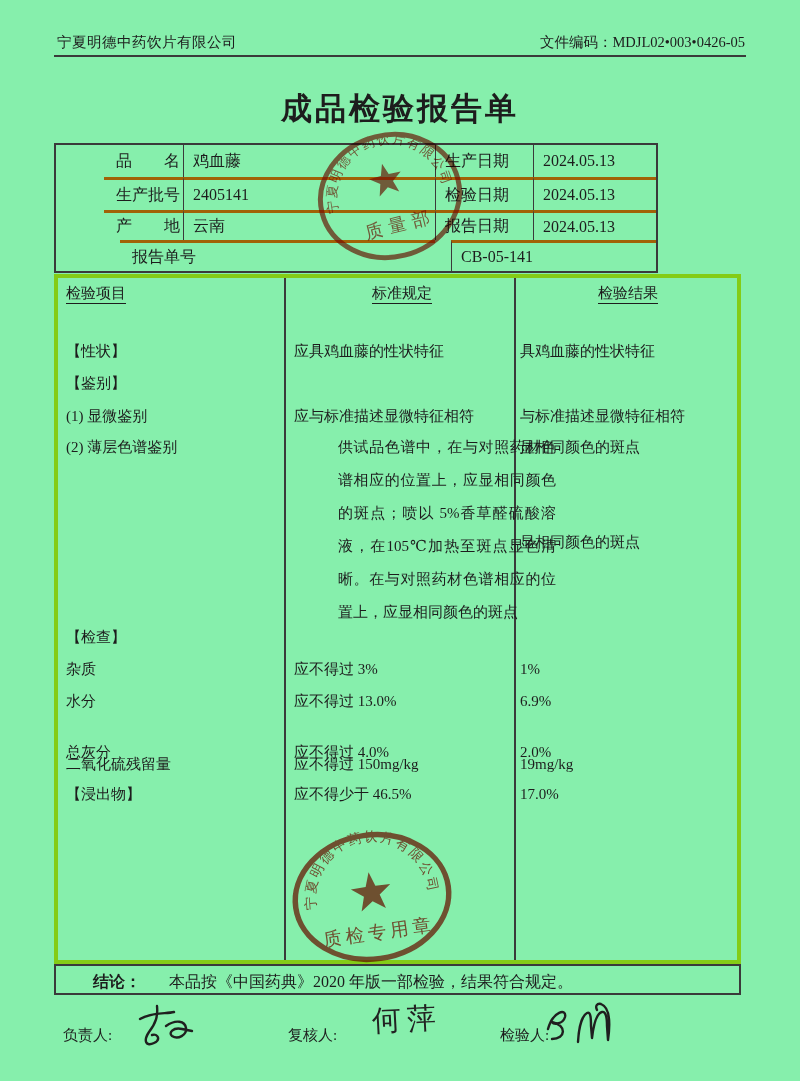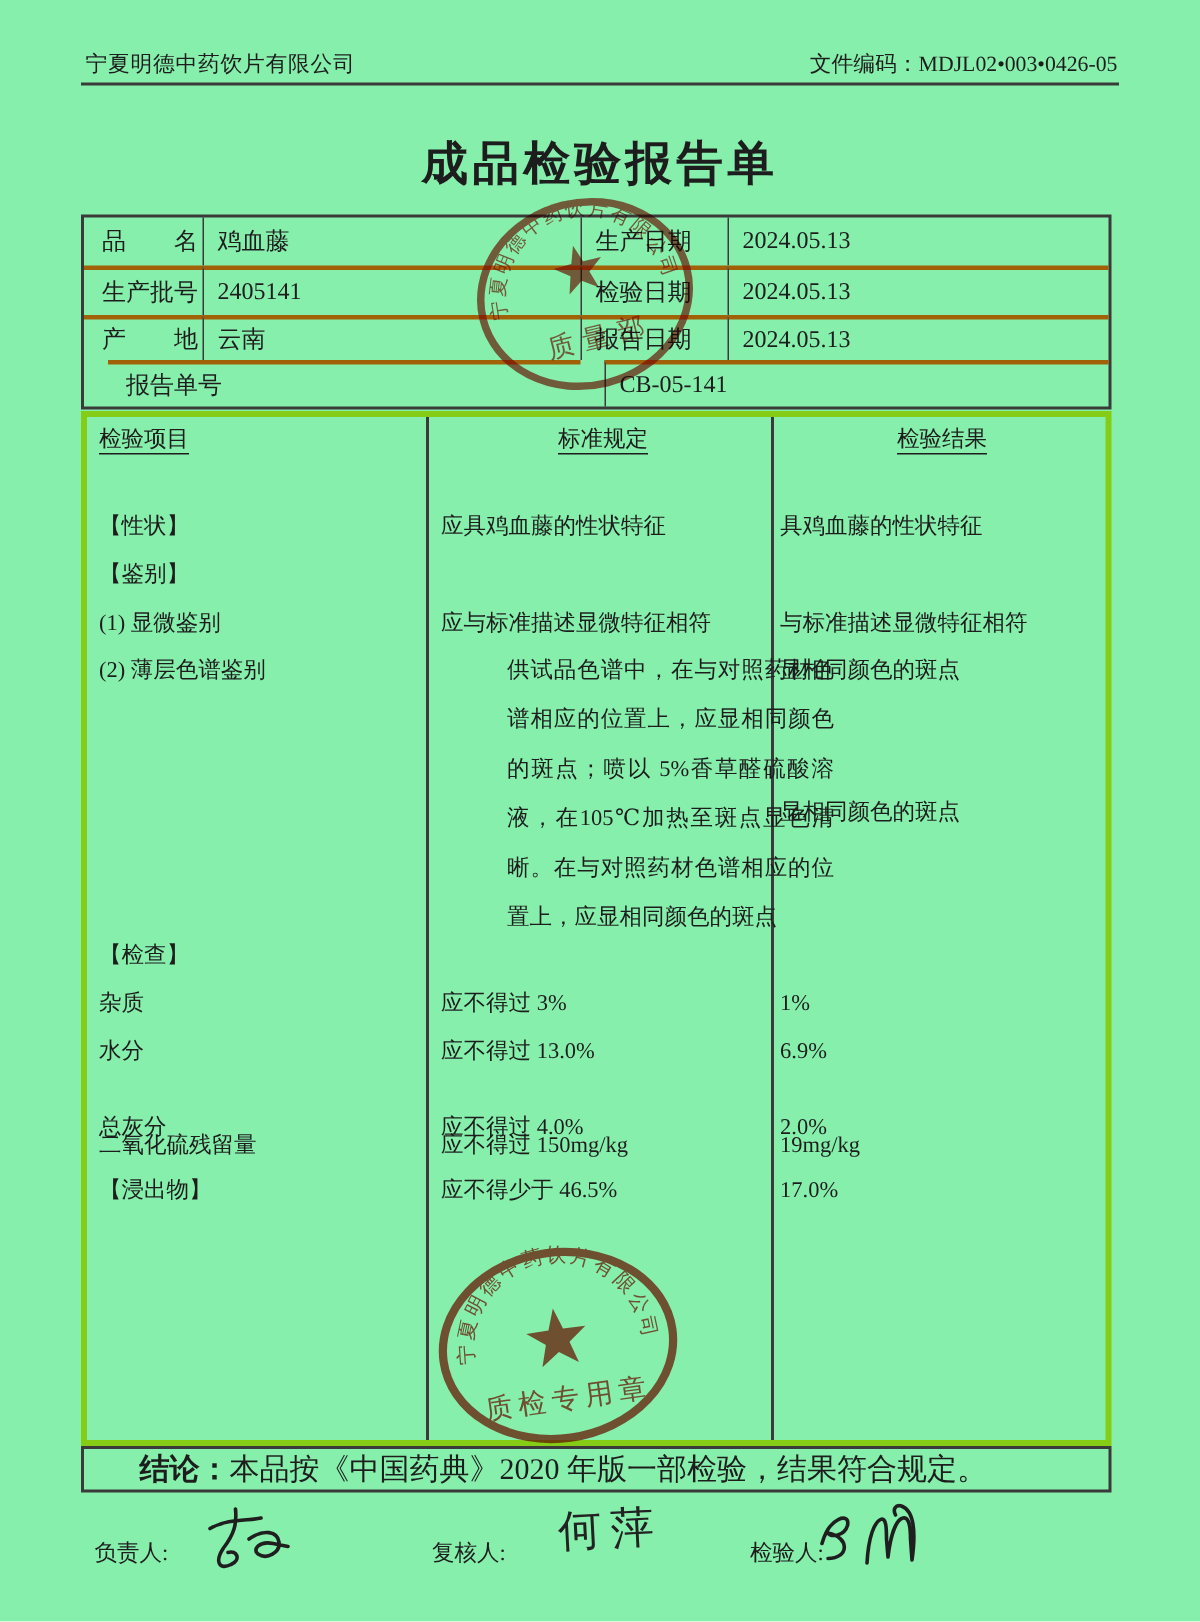--- a/index.html
+++ b/index.html
@@ -9,24 +9,24 @@
   
   .header-left{position:absolute;left:57px;top:33px;font-size:14.5px;letter-spacing:.5px;}
   .header-right{position:absolute;right:55px;top:33px;font-size:14.5px;}
   .header-rule{position:absolute;left:54px;top:55px;width:692px;height:2px;background:#3a3a3a;}
 
   
   .title{position:absolute;left:0;top:88px;width:100%;text-align:center;
          font-size:31px;font-weight:bold;letter-spacing:3px;}
 
   
-  .info{position:absolute;left:54px;top:143px;width:687px;box-sizing:border-box;
+  .info{position:absolute;left:54px;top:143px;width:604px;box-sizing:border-box;
         border:2px solid #3a3a3a;display:grid;
         grid-template-columns:79px 252px 98px 1fr;
-        grid-template-rows:32px 33px 30px 31px;font-size:16px;}
+        grid-template-rows:32px 33px 30px 31px;font-size:16px;padding-left:48px;}
   .info .cell{display:flex;align-items:center;padding-left:9px;box-sizing:border-box;overflow:hidden;}
   .info .lab{padding-left:12px;}
   .info .bl{border-left:1px solid #3a3a3a;}
   .info .bt{border-top:3px solid #a16207;}
   .info .span2{grid-column:span 2;margin-left:16px;}
   .pre{white-space:pre;}
 
   
   .spec{position:absolute;left:54px;top:274px;width:687px;height:690px;box-sizing:border-box;
         border:4px solid #84cc16;font-size:15px;}
@@ -45,21 +45,21 @@
        text-align:justify;text-justify:inter-ideograph;margin-left:44px;}
 
   
   .stamp{position:absolute;mix-blend-mode:multiply;color:#cc4233;}
   .stamp-top{left:310px;top:124px;width:160px;height:144px;opacity:.84;transform:rotate(-14deg);}
   .stamp-bottom{left:282px;top:822px;width:180px;height:150px;opacity:.9;transform:rotate(-8deg);}
   .stamp text{font-family:"Liberation Sans","DejaVu Sans",sans-serif;fill:currentColor;}
 
   
   .concl{position:absolute;left:54px;top:964px;width:687px;height:31px;box-sizing:border-box;
-         border:2px solid #3a3a3a;display:flex;align-items:flex-start;padding-left:37px;font-size:20px;}
+         border:2px solid #3a3a3a;display:flex;align-items:flex-end;padding-left:37px;font-size:16px;gap:28px;}
   .concl .b{font-weight:bold;}
 
   
   .ffield{position:absolute;top:1015px;height:40px;display:flex;align-items:center;font-size:15px;}
   .f1{left:63px}.f2{left:288px}.f3{left:500px}
   .sig{position:absolute;color:#222;}
   .sig svg{display:block;}
   .sig1{left:128px;top:1002px;}
   .sig2{left:372px;top:1000px;font-size:29px;transform:rotate(-3deg);
         font-family:"Liberation Sans","DejaVu Sans",sans-serif;font-weight:500;letter-spacing:6px;}

